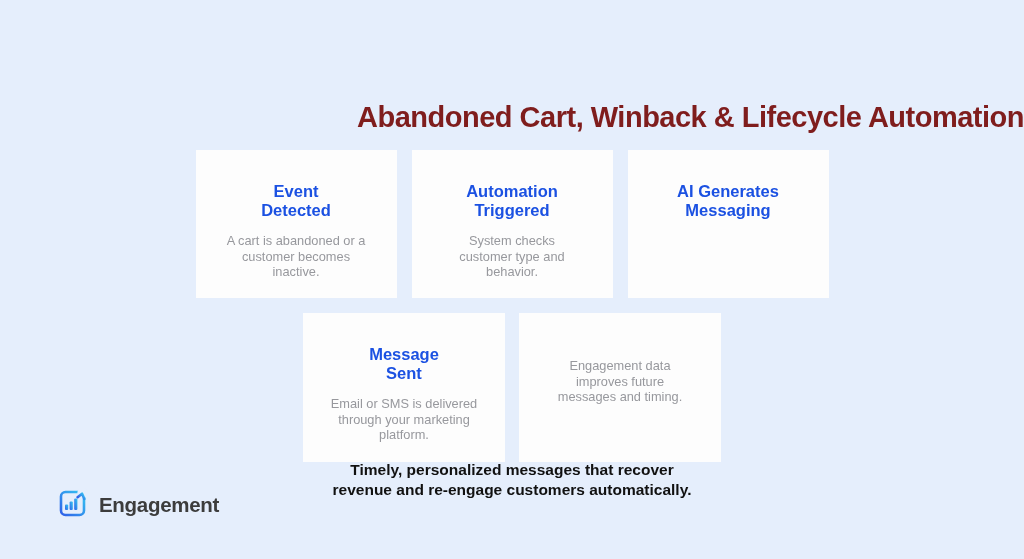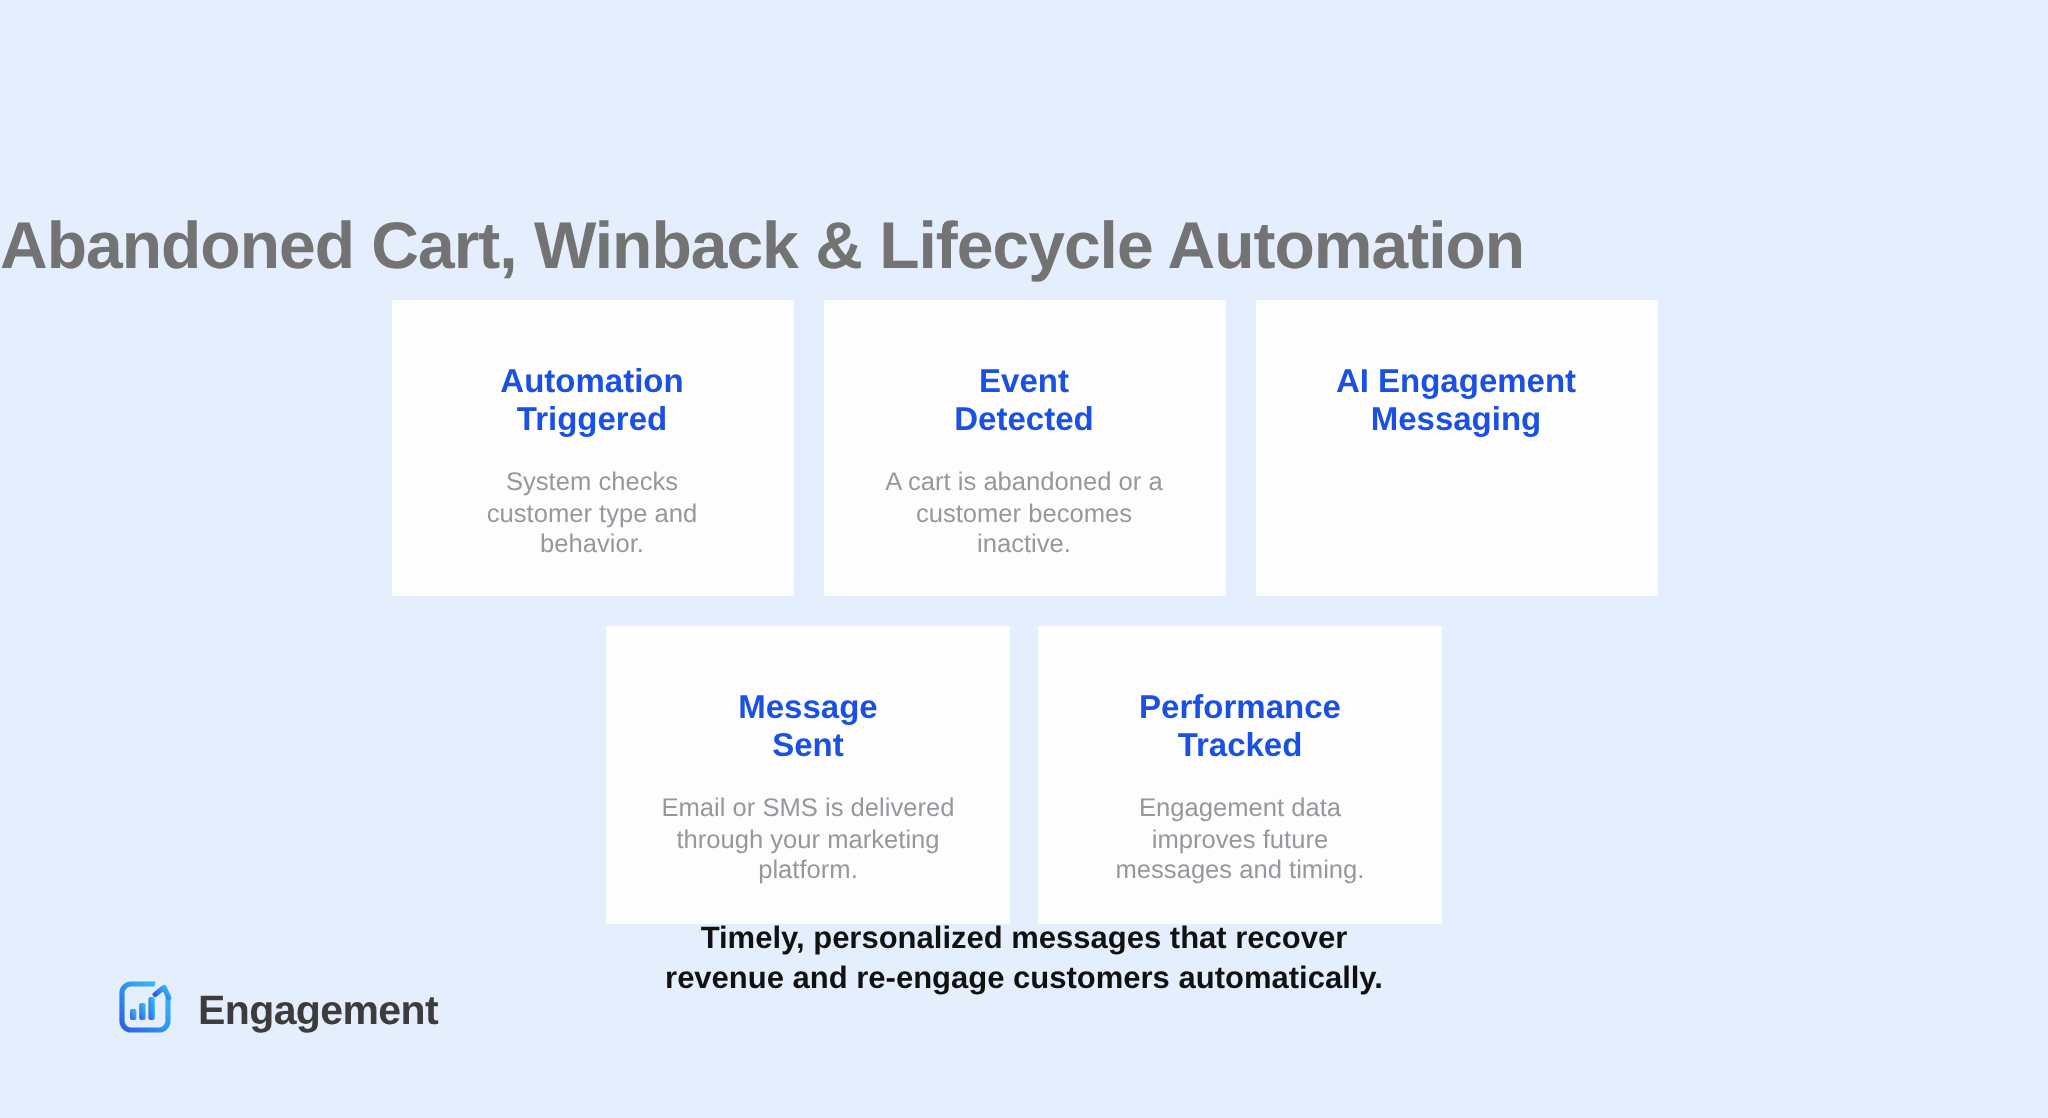--- a/index.html
+++ b/index.html
@@ -12,25 +12,25 @@
     position: relative;
     overflow: hidden;
     background: #e5eefc;
     font-family: "Liberation Sans", sans-serif;
   }
   .page-title {
     position: absolute;
     top: 82px;
     left: 0;
     width: 100%;
-    text-align: left;
-    font-size: 33px;
+    text-align: right;
+    font-size: 29px;
     font-weight: 800;
     letter-spacing: -0.5px;
-    color: #737373;
+    color: #7f1d1d;
   }
   .card-row {
     position: absolute;
     left: 0;
     width: 100%;
     display: flex;
     justify-content: center;
   }
   .row-1 { top: 150px; gap: 15px; }
   .row-2 { top: 313px; gap: 14px; }
@@ -84,50 +84,48 @@
     color: #3c3c3c;
   }
 </style>
 </head>
 <body>
 
 <h1 class="page-title">Abandoned Cart, Winback &amp; Lifecycle Automation</h1>
 
 <div class="card-row row-1">
   <div class="card">
+    <div class="card-title">Event
+Detected</div>
+    <div class="card-body">A cart is abandoned or a
+customer becomes
+inactive.</div>
+  </div>
+  <div class="card">
     <div class="card-title">Automation
 Triggered</div>
     <div class="card-body">System checks
 customer type and
 behavior.</div>
   </div>
   <div class="card">
-    <div class="card-title">Event
-Detected</div>
-    <div class="card-body">A cart is abandoned or a
-customer becomes
-inactive.</div>
-  </div>
-  <div class="card">
-    <div class="card-title">AI Engagement
+    <div class="card-title">AI Generates
 Messaging</div>
   </div>
 </div>
 
 <div class="card-row row-2">
   <div class="card">
     <div class="card-title">Message
 Sent</div>
     <div class="card-body">Email or SMS is delivered
 through your marketing
 platform.</div>
   </div>
   <div class="card">
-    <div class="card-title">Performance
-Tracked</div>
     <div class="card-body">Engagement data
 improves future
 messages and timing.</div>
   </div>
 </div>
 
 <div class="footer-text">Timely, personalized messages that recover
 revenue and re-engage customers automatically.</div>
 
 <div class="logo">

